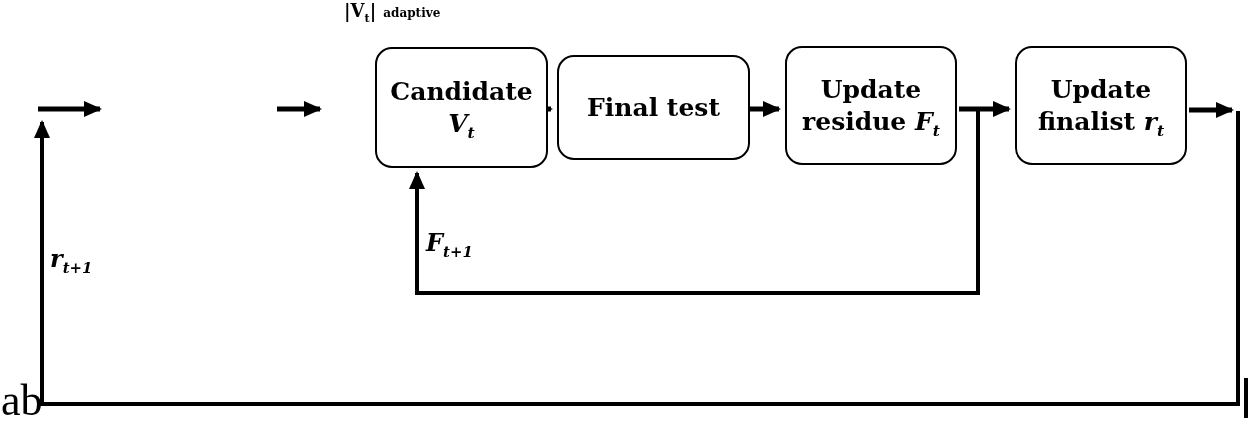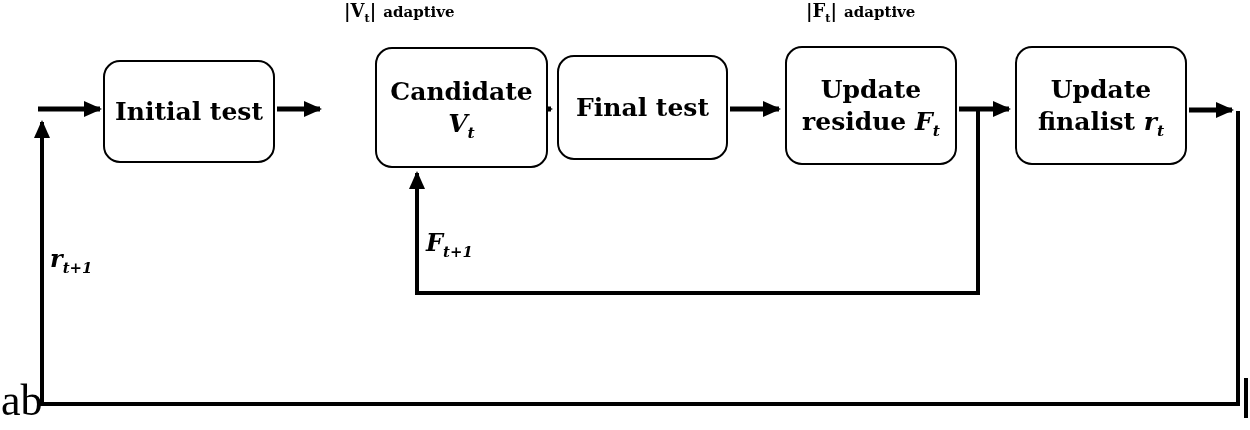--- a/index.html
+++ b/index.html
@@ -31,37 +31,37 @@
     display: flex;
     align-items: center;
     justify-content: center;
     text-align: center;
     font-weight: 700;
     font-size: 25px;
     line-height: 1.25;
   }
   .box-initial   { left: 103px; top: 60px; width: 172px; height: 103px; }
   .box-candidate { left: 344px; top: 47px; width: 173px; height: 121px; margin-left: 31px; }
-  .box-final     { left: 557px; top: 55px; width: 171px; height: 105px; align-items: center; }
+  .box-final     { left: 557px; top: 55px; width: 193px; height: 105px; align-items: center; }
   .box-finalist  { left: 785px; top: 46px; width: 172px; height: 119px; }
   .box-residue   { left: 1015px; top: 46px; width: 172px; height: 119px; }
   .var { font-style: italic; }
   sub {
     font-size: 0.62em;
     line-height: 0;
   }
   .ann {
     position: absolute;
     font-weight: 700;
     white-space: nowrap;
   }
   .ann-vt { left: 344px; top: 0px; }
   .ann-ft { left: 806px; top: 0px; }
   .ann-big { font-size: 18px; }
-  .ann-word { font-size: 15px; margin-left: 7px; }
+  .ann-word { font-size: 12px; margin-left: 7px; }
   .edge-label {
     position: absolute;
     font-weight: 700;
     font-style: italic;
     font-size: 24px;
     white-space: nowrap;
     margin-top: 24px;
   }
   .lbl-r { left: 50px; top: 220px; }
   .lbl-f { left: 426px; top: 204px; }
@@ -103,27 +103,21 @@
 
     <path d="M1238,111 L1238,404 L42,404 L42,122" fill="none" stroke="#000" stroke-width="4" marker-end="url(#ah)"></path>
 
     <line x1="1246" y1="378" x2="1246" y2="418" stroke="#000" stroke-width="4"></line>
   </svg>
 
   <div class="ann ann-vt">
     <span class="ann-big"><span>|</span><span>V</span><sub>t</sub><span>|</span></span><span class="ann-word">adaptive</span>
   </div>
 
-  <div class="ann ann-ft">
-    <span class="ann-big"><span>|</span><span>F</span><sub>t</sub><span>|</span></span><span class="ann-word">adaptive</span>
-  </div>
 
-  <div class="box box-initial">
-    <span>Initial test</span>
-  </div>
 
   <div class="box box-candidate">
     <span>
       <span>Candidate</span><br>
       <span class="var"><span>V</span><sub>t</sub></span>
     </span>
   </div>
 
   <div class="box box-final">
     <span>Final test</span>

